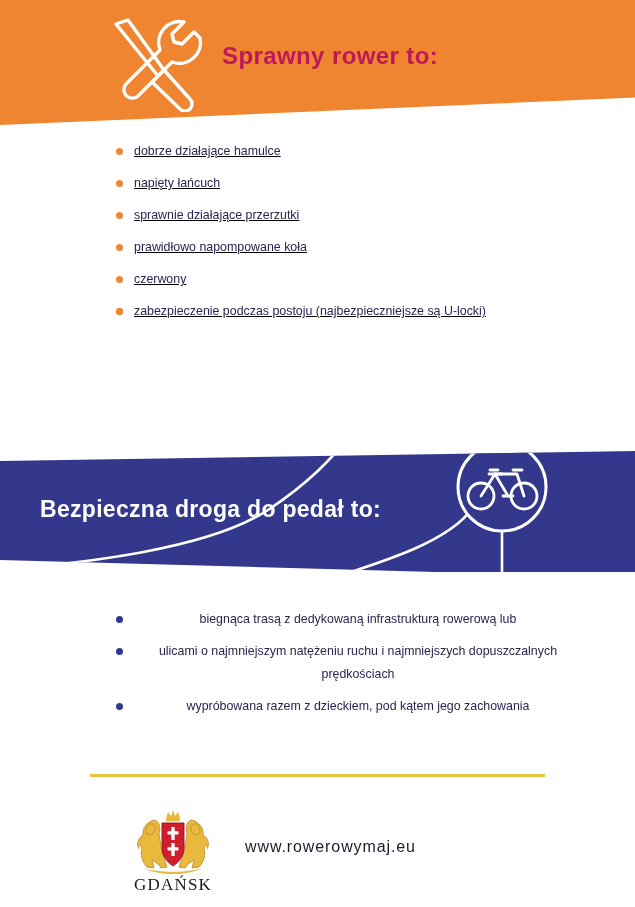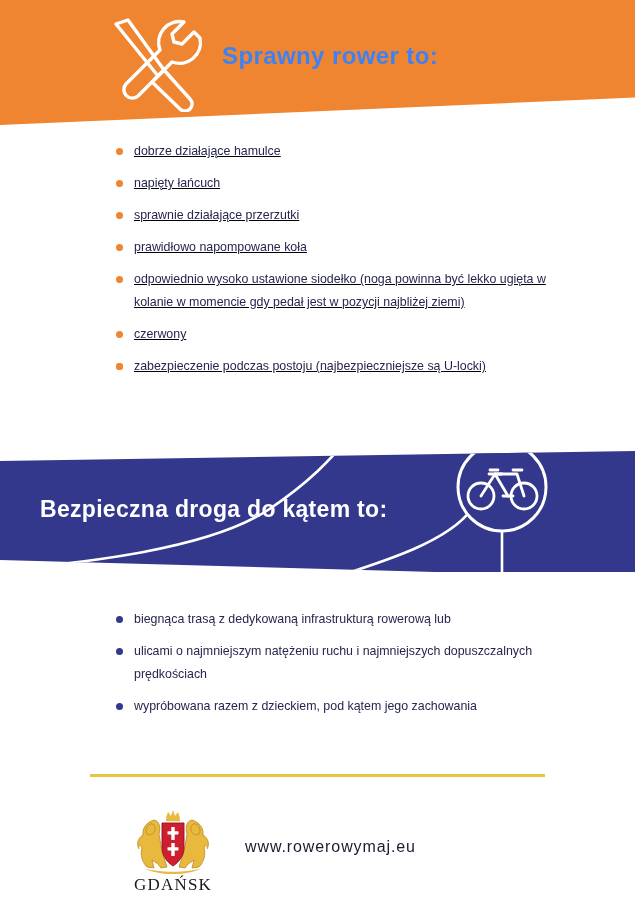--- a/index.html
+++ b/index.html
@@ -38,37 +38,38 @@
     top: 16px;
     width: 100px;
     height: 96px;
   }
   .band-orange-title {
     position: absolute;
     left: 222px;
     top: 42px;
     font-size: 24px;
     font-weight: bold;
-    color: #3b82f6;
+    color: #be185d;
     letter-spacing: 0.4px;
   }
 
   
   .list-orange {
     position: absolute;
     left: 112px;
     top: 140px;
     width: 470px;
     text-decoration: underline;
   }
   .list-blue {
     position: absolute;
     left: 112px;
     top: 608px;
     width: 470px;
+    text-align: center;
   }
   .li {
     position: relative;
     padding-left: 22px;
     margin-bottom: 9px;
     font-size: 12.4px;
     line-height: 23px;
     color: #26264f;
   }
   .li .dot {
@@ -182,24 +183,20 @@
       <span class="dot"></span>
       <span>napięty łańcuch</span>
     </div>
     <div class="li">
       <span class="dot"></span>
       <span>sprawnie działające przerzutki</span>
     </div>
     <div class="li">
       <span class="dot"></span>
       <span>prawidłowo napompowane koła</span>
-    </div>
-    <div class="li">
-      <span class="dot"></span>
-      <span>odpowiednio wysoko ustawione siodełko (noga powinna być lekko ugięta w kolanie w momencie gdy pedał jest w pozycji najbliżej ziemi)</span>
     </div>
     <div class="li">
       <span class="dot"></span>
       <span>czerwony</span>
     </div>
     <div class="li">
       <span class="dot"></span>
     </div>
     <div class="li">
       <span class="dot"></span>
@@ -233,21 +230,21 @@
           <path d="M481 48 L495 26 L517 26 L524 48"></path>
           <path d="M495 26 L508 48"></path>
           <line x1="489" y1="26" x2="502" y2="26"></line>
           <line x1="490" y1="22" x2="498" y2="22"></line>
           <line x1="513" y1="22" x2="522" y2="22"></line>
           <line x1="503" y1="48" x2="513" y2="48"></line>
         </g>
       </g>
     </svg>
 
-    <div class="band-blue-title">Bezpieczna droga do kątem to:</div>
+    <div class="band-blue-title">Bezpieczna droga do pedał to:</div>
   </div>
 
   <div class="list-blue">
     <div class="li">
       <span class="dot"></span>
       <span>biegnąca trasą z dedykowaną infrastrukturą rowerową lub</span>
     </div>
     <div class="li">
       <span class="dot"></span>
       <span>ulicami o najmniejszym natężeniu ruchu i najmniejszych dopuszczalnych prędkościach</span>

